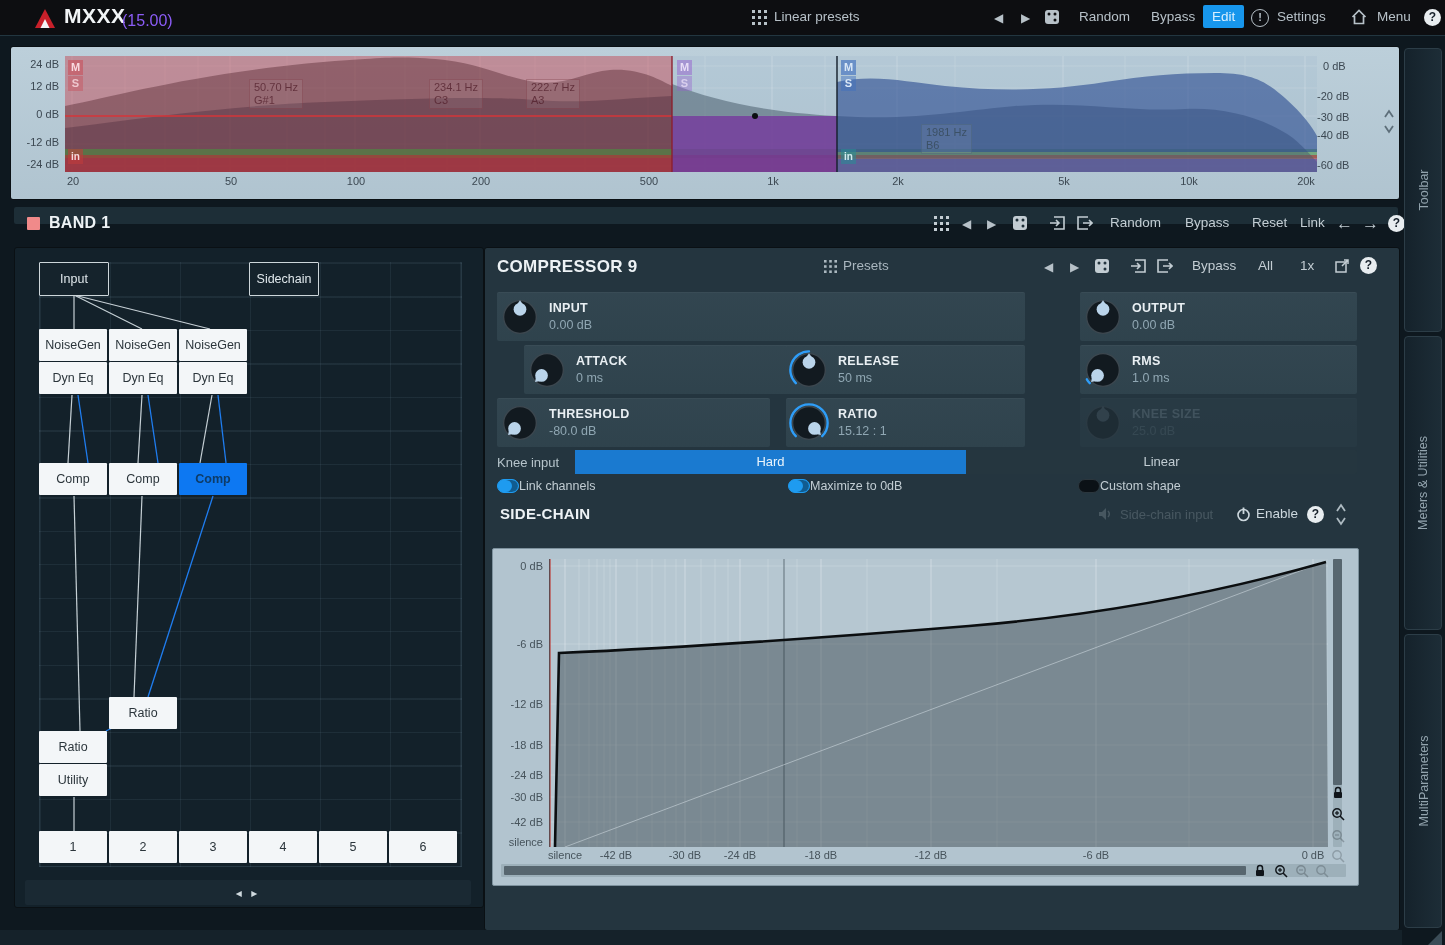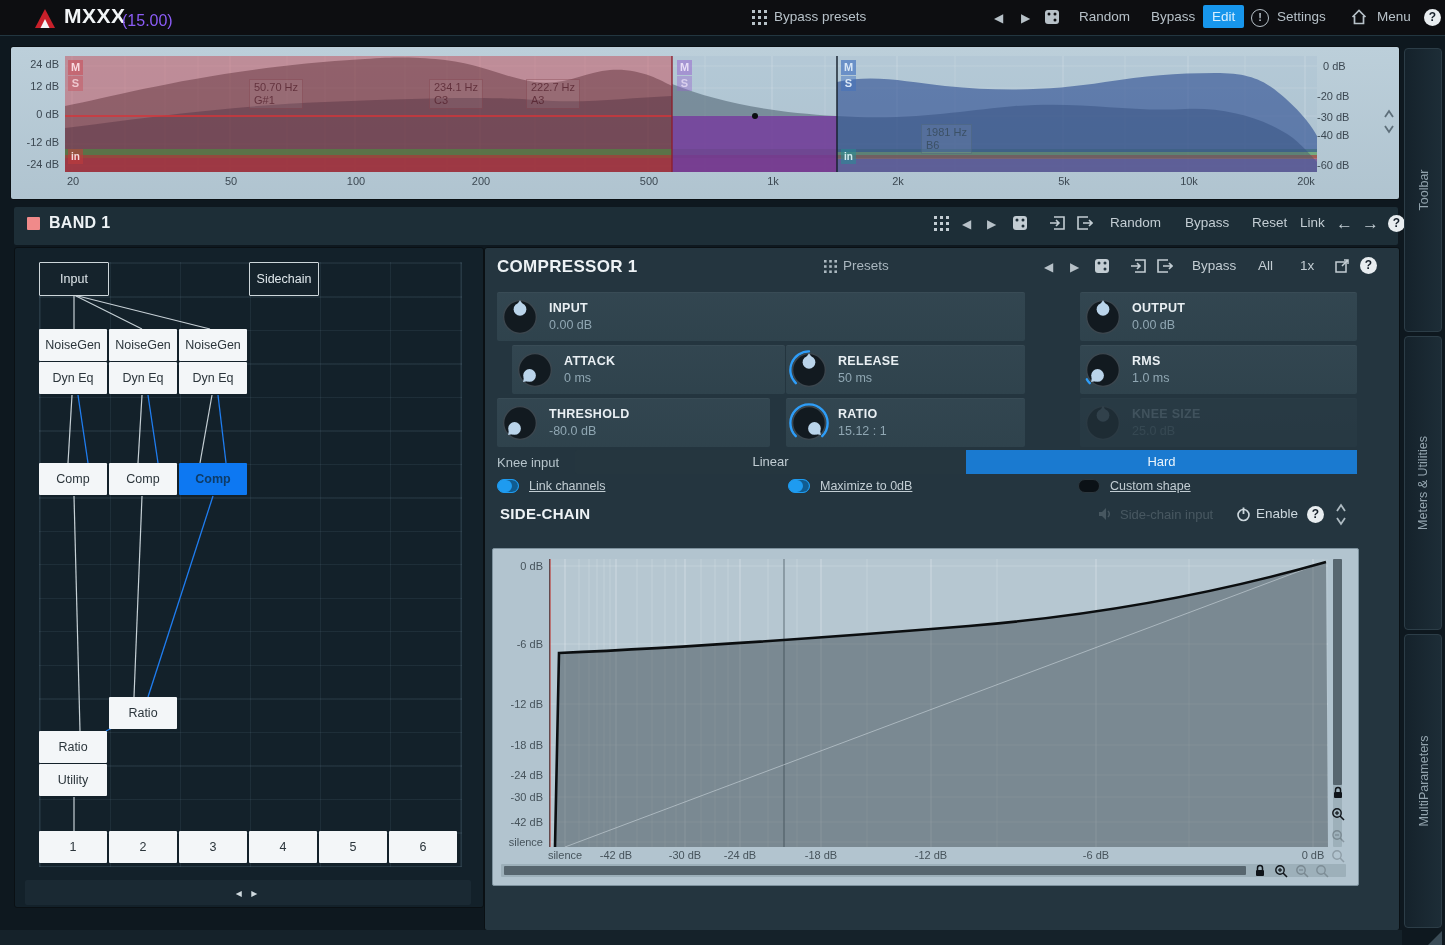--- a/index.html
+++ b/index.html
@@ -22,21 +22,21 @@
   .spectrum{left:10px;top:46px;width:1388px;height:152px;background:linear-gradient(#bccfda,#b0c4d0);
             border:1px solid #0a1014;border-radius:3px;}
   .spec-tick{position:absolute;color:#3c4852;font-size:11px;}
   .spec-tick.r{text-align:right;}
   .spec-freq{position:absolute;color:#3c4852;font-size:11px;width:44px;text-align:center;}
   .ms-badge{position:absolute;width:15px;height:15px;font-size:11px;font-weight:bold;text-align:center;line-height:15px;}
   .band-label{position:absolute;border:1px solid rgba(120,50,60,.35);background:rgba(255,255,255,.07);
               padding:1px 4px;font-size:11px;line-height:13px;color:rgba(80,30,42,.75);}
   .band-label.blue{border-color:rgba(70,95,115,.45);color:rgba(55,75,92,.85);}
   
-  .bandbar{left:14px;top:207px;width:1384px;height:38px;background:#1d2e37;border-radius:2px;}
+  .bandbar{left:14px;top:207px;width:1384px;height:17px;background:#1d2e37;border-radius:2px;}
   .bandsq{position:absolute;width:13px;height:13px;background:#f08a8a;border-radius:1px;}
   .h-title{color:#edf2f5;font-size:16px;font-weight:bold;letter-spacing:.3px;}
   .bar-txt{color:#c3cdd3;font-size:13.5px;}
   
   .matrix-panel{left:14px;top:247px;width:468px;height:659px;background:#13212a;border:1px solid #0a1014;border-radius:3px;}
   .comp-panel{left:484px;top:247px;width:914px;height:682px;background:#24353f;border:1px solid #0a1014;border-radius:3px;}
   .matrix-grid{left:39px;top:262px;width:421px;height:603px;
     background-image:repeating-linear-gradient(to right,rgba(130,160,180,.10) 0 1px,transparent 1px 70px),
                      repeating-linear-gradient(to bottom,rgba(130,160,180,.10) 0 1px,transparent 1px 33.5px);
     border:1px solid rgba(130,160,180,.10);}
@@ -52,21 +52,21 @@
   .klabel{position:absolute;left:52px;top:8px;color:#e9eff3;font-size:12.5px;font-weight:bold;letter-spacing:.3px;}
   .kvalue{position:absolute;left:52px;top:25px;color:#90a7b3;font-size:12.5px;text-align:right;}
   .kbase{fill:#121a20;stroke:#3c474f;stroke-width:1.5;}
   .kptr{fill:#bad4ea;}
   .karc{fill:none;stroke:#2e9df8;stroke-width:2.6;stroke-linecap:round;}
   .dim{opacity:.32;}
   .kneelabel{color:#7d919c;}
   .seg-wrap{position:absolute;left:575px;top:450px;width:782px;height:24px;display:flex;background:#25363f;border-radius:2px;}
   .seg{flex:1;text-align:center;line-height:24px;font-size:13px;color:#c2cdd3;}
   .seg.on{background:#1a7ad0;color:#eaf4fb;}
-  .toggle{position:absolute;display:flex;align-items:flex-end;gap:10px;color:#c2cdd3;font-size:12.5px;text-decoration:underline;}
+  .toggle{position:absolute;display:flex;align-items:flex-end;gap:0;color:#c2cdd3;font-size:12.5px;}
   .pill{width:20px;height:12px;border-radius:7px;background:#0b1116;border:1px solid #2b363d;position:relative;}
   .pill.on{background:#1e9bf0;border-color:#1e9bf0;box-shadow:inset -6px 0 0 rgba(7,40,66,.55);}
   .sc-head{position:absolute;left:492px;top:500px;width:865px;height:32px;}
   .faint{opacity:.22;}
   
   .graph{left:492px;top:548px;width:865px;height:336px;background:#b2c4cf;border:1px solid #7d919d;border-radius:2px;}
   .g-tick{position:absolute;color:#46535b;font-size:11px;}
   .vscroll{position:absolute;left:840px;top:10px;width:9px;height:288px;background:#9db0ba;border-radius:1px;}
   .vthumb{position:absolute;left:0;top:0;width:9px;height:226px;background:#57666f;border-radius:1px;}
   .hscroll{position:absolute;left:8px;top:315px;width:845px;height:13px;background:#9db0ba;border-radius:1px;}
@@ -98,21 +98,21 @@
           <rect x="6" y="0" width="3" height="3"></rect>
           <rect x="12" y="0" width="3" height="3"></rect>
       <rect x="0" y="6" width="3" height="3"></rect>
           <rect x="6" y="6" width="3" height="3"></rect>
           <rect x="12" y="6" width="3" height="3"></rect>
       <rect x="0" y="12" width="3" height="3"></rect>
           <rect x="6" y="12" width="3" height="3"></rect>
           <rect x="12" y="12" width="3" height="3"></rect>
         </g>
     </svg>
-    <span class="abs tb-txt" style="left:774px;top:9px">Bypass presets</span>
+    <span class="abs tb-txt" style="left:774px;top:9px">Linear presets</span>
     <span class="abs arrow-glyph" style="left:994px;top:11px">◀</span>
     <span class="abs arrow-glyph" style="left:1021px;top:11px">▶</span>
     <svg class="abs" style="left:1044px;top:9px" width="16" height="16" viewBox="0 0 16 16">
       <rect x="1" y="1" width="14" height="14" rx="3" fill="#b7c1c8"></rect>
         <circle cx="5" cy="5" r="1.5" fill="#0d0e11"></circle>
         <circle cx="11" cy="11" r="1.5" fill="#0d0e11"></circle>
         <circle cx="11" cy="5" r="1.5" fill="#0d0e11"></circle>
     </svg>
     <span class="abs tb-txt" style="left:1079px;top:9px">Random</span>
     <span class="abs tb-txt" style="left:1151px;top:9px">Bypass</span>
@@ -316,21 +316,21 @@
   <div class="abs node" style="left:39px;top:764px">Utility</div>
   <div class="abs node" style="left:39px;top:831px">1</div>
   <div class="abs node" style="left:109px;top:831px">2</div>
   <div class="abs node" style="left:179px;top:831px">3</div>
   <div class="abs node" style="left:249px;top:831px">4</div>
   <div class="abs node" style="left:319px;top:831px">5</div>
   <div class="abs node" style="left:389px;top:831px">6</div>
   <div class="abs mtx-scroll">◂ ▸</div>
 
   <div class="abs comp-panel"></div>
-  <span class="abs h-title" style="left:497px;top:257px;font-size:17px">COMPRESSOR 1</span>
+  <span class="abs h-title" style="left:497px;top:257px;font-size:17px">COMPRESSOR 9</span>
   <svg class="abs" style="left:824px;top:260px" width="13" height="13" viewBox="0 0 15 15">
     <g fill="#aab7bf">
         <rect x="0" y="0" width="3" height="3"></rect>
         <rect x="6" y="0" width="3" height="3"></rect>
         <rect x="12" y="0" width="3" height="3"></rect>
     <rect x="0" y="6" width="3" height="3"></rect>
         <rect x="6" y="6" width="3" height="3"></rect>
         <rect x="12" y="6" width="3" height="3"></rect>
     <rect x="0" y="12" width="3" height="3"></rect>
         <rect x="6" y="12" width="3" height="3"></rect>
@@ -379,21 +379,21 @@
       <circle class="kbase" cx="22" cy="22" r="18"></circle>
       <g transform="rotate(0 22 22)">
           <path class="kptr" d="M22 3.5 L28 12 L16 12 Z"></path>
           <circle class="kptr" cx="22" cy="13.5" r="7"></circle>
         </g>
     </svg>
     <div class="klabel">OUTPUT</div>
     <div class="kvalue">0.00 dB</div>
   </div>
 
-  <div class="knob-box" style="left:512px;top:345px;width:273px">
+  <div class="knob-box" style="left:524px;top:345px;width:273px">
     <svg style="position:absolute;left:3px;top:4px" width="40" height="40" viewBox="0 0 44 44">
       <circle class="kbase" cx="22" cy="22" r="18"></circle>
       <g transform="rotate(-135 22 22)">
           <path class="kptr" d="M22 3.5 L28 12 L16 12 Z"></path>
           <circle class="kptr" cx="22" cy="13.5" r="7"></circle>
         </g>
     </svg>
     <div class="klabel">ATTACK</div>
     <div class="kvalue">0 ms</div>
   </div>
@@ -452,22 +452,22 @@
           <path class="kptr" d="M22 3.5 L28 12 L16 12 Z"></path>
           <circle class="kptr" cx="22" cy="13.5" r="7"></circle>
         </g>
     </svg>
     <div class="klabel kneelabel">KNEE SIZE</div>
     <div class="kvalue" style="opacity:.45">25.0 dB</div>
   </div>
 
   <span class="abs" style="left:497px;top:455px;color:#b6c4cb;font-size:13px">Knee input</span>
   <div class="seg-wrap">
+    <div class="seg on">Hard</div>
     <div class="seg">Linear</div>
-    <div class="seg on">Hard</div>
   </div>
 
   <div class="toggle" style="left:497px;top:479px">
     <div class="pill on"></div>
     <span>Link channels</span>
   </div>
   <div class="toggle" style="left:788px;top:479px">
     <div class="pill on"></div>
     <span>Maximize to 0dB</span>
   </div>

